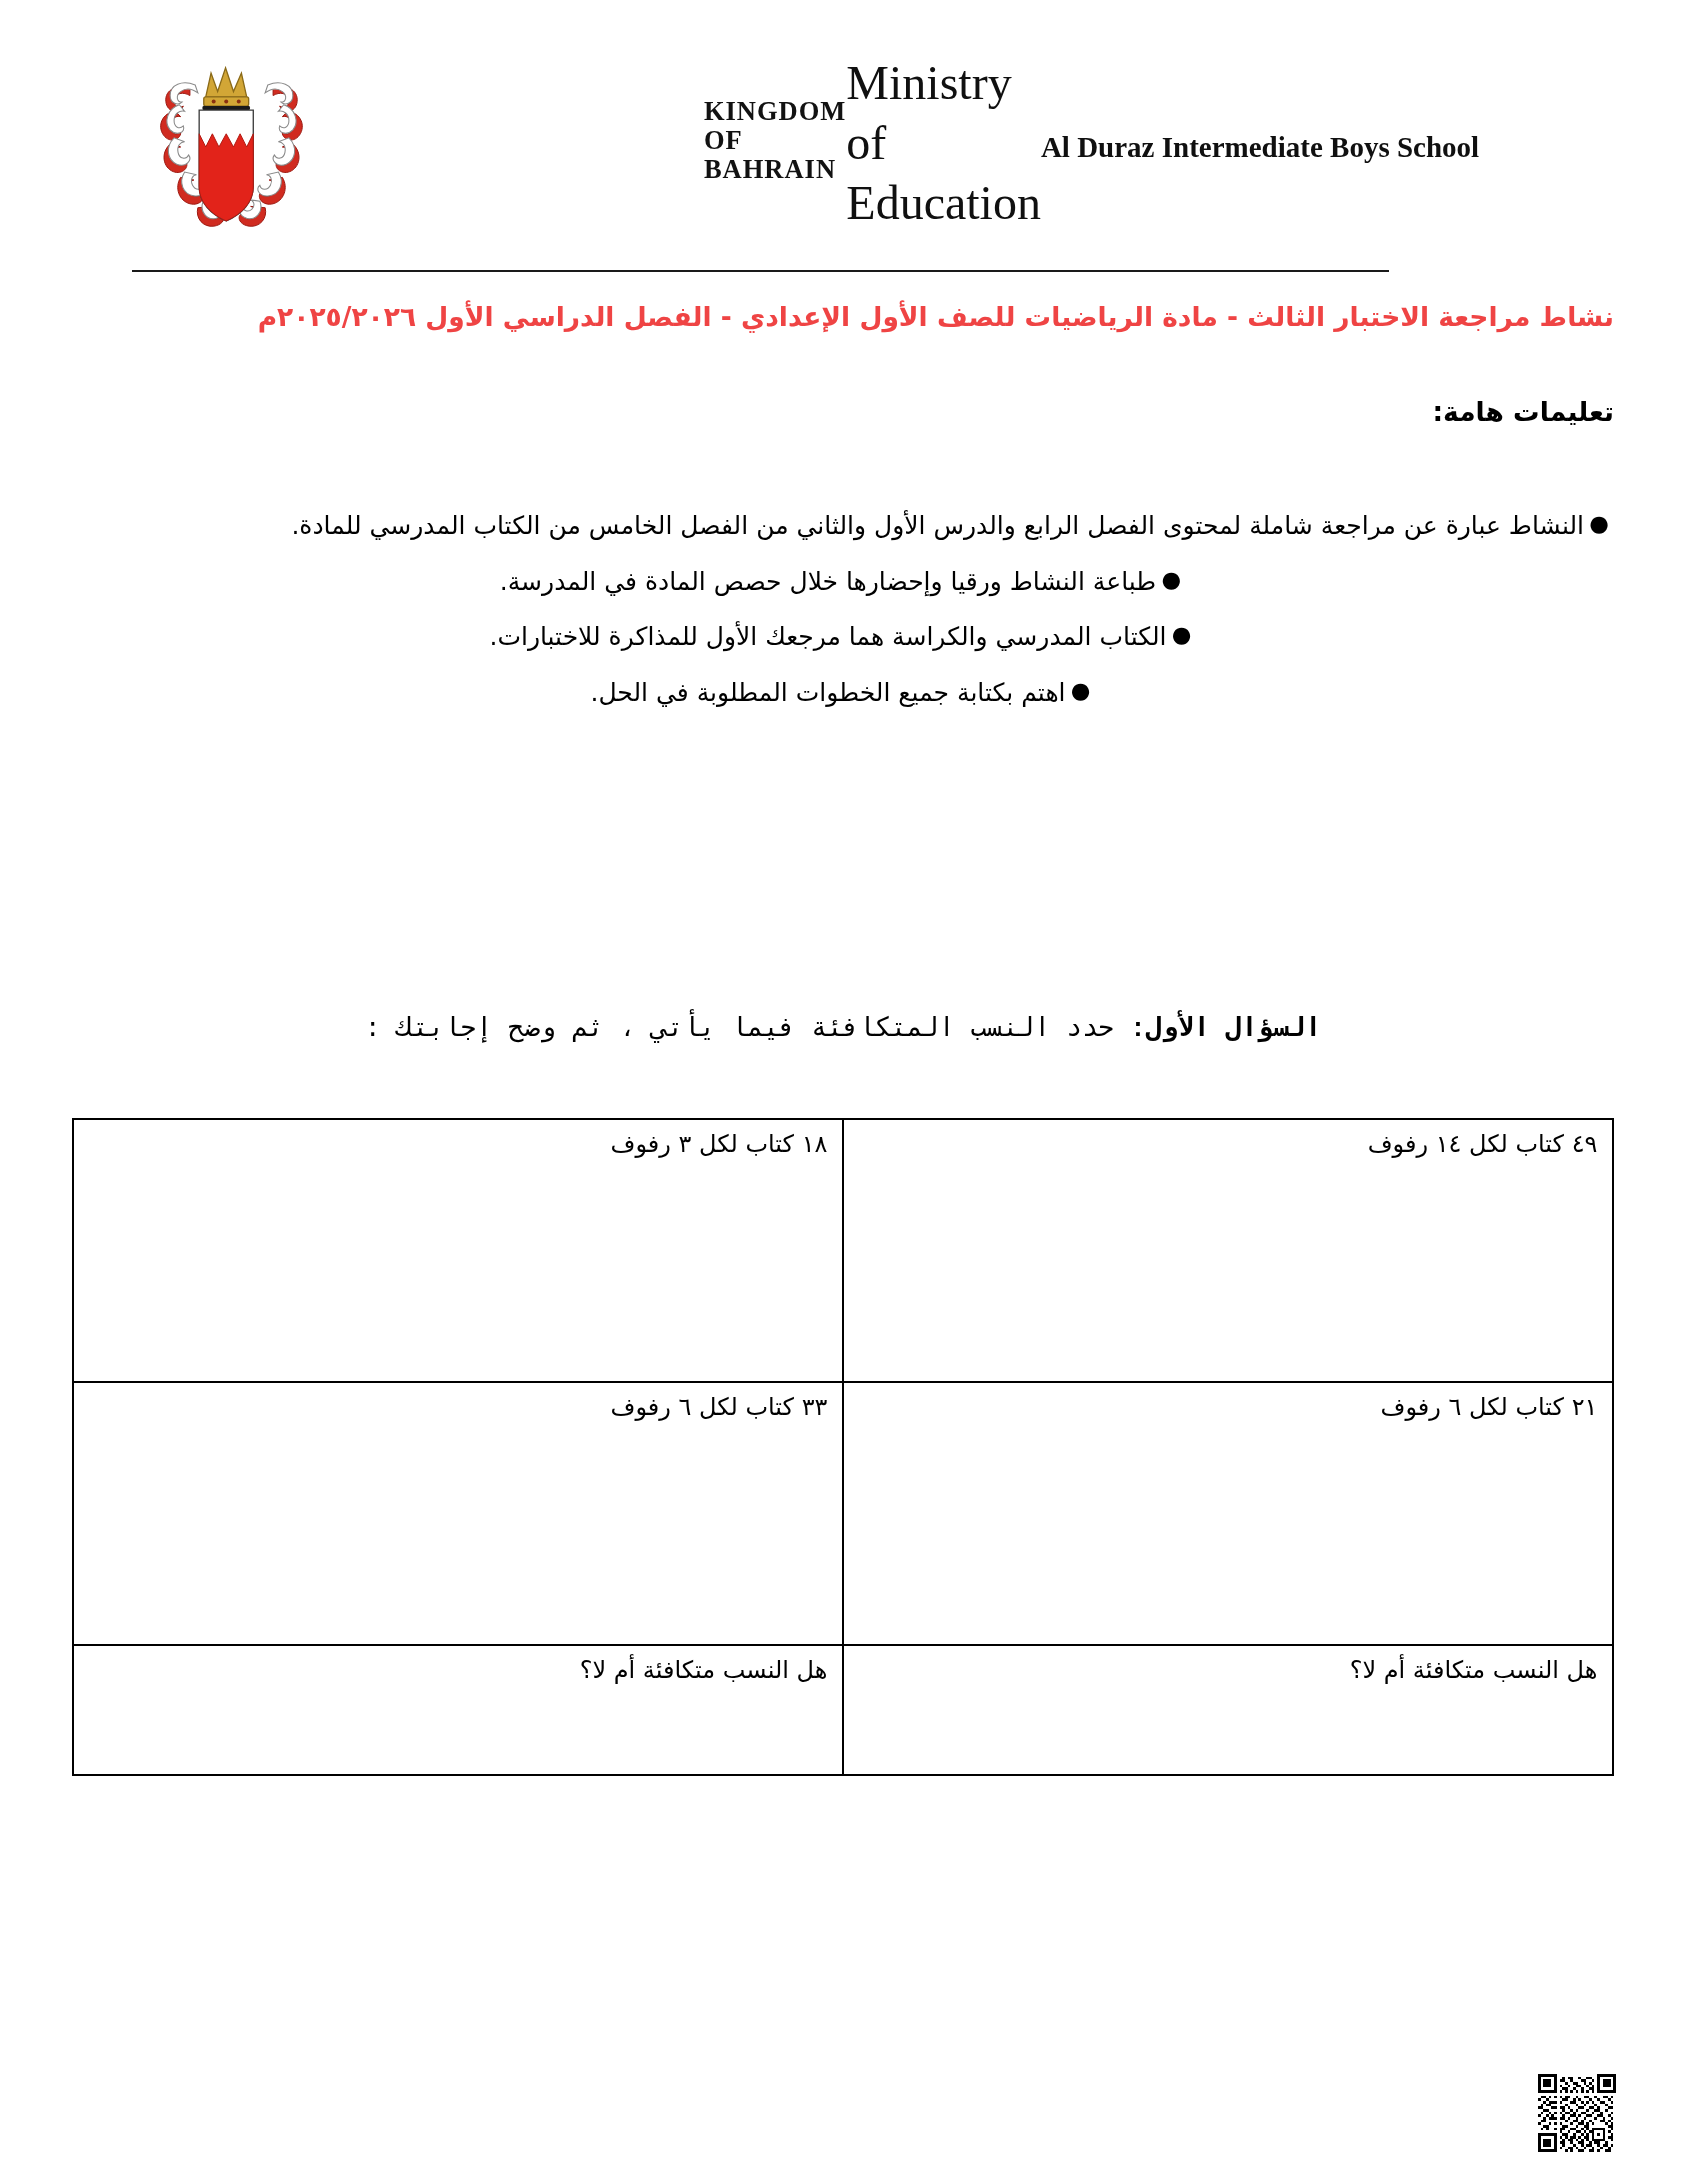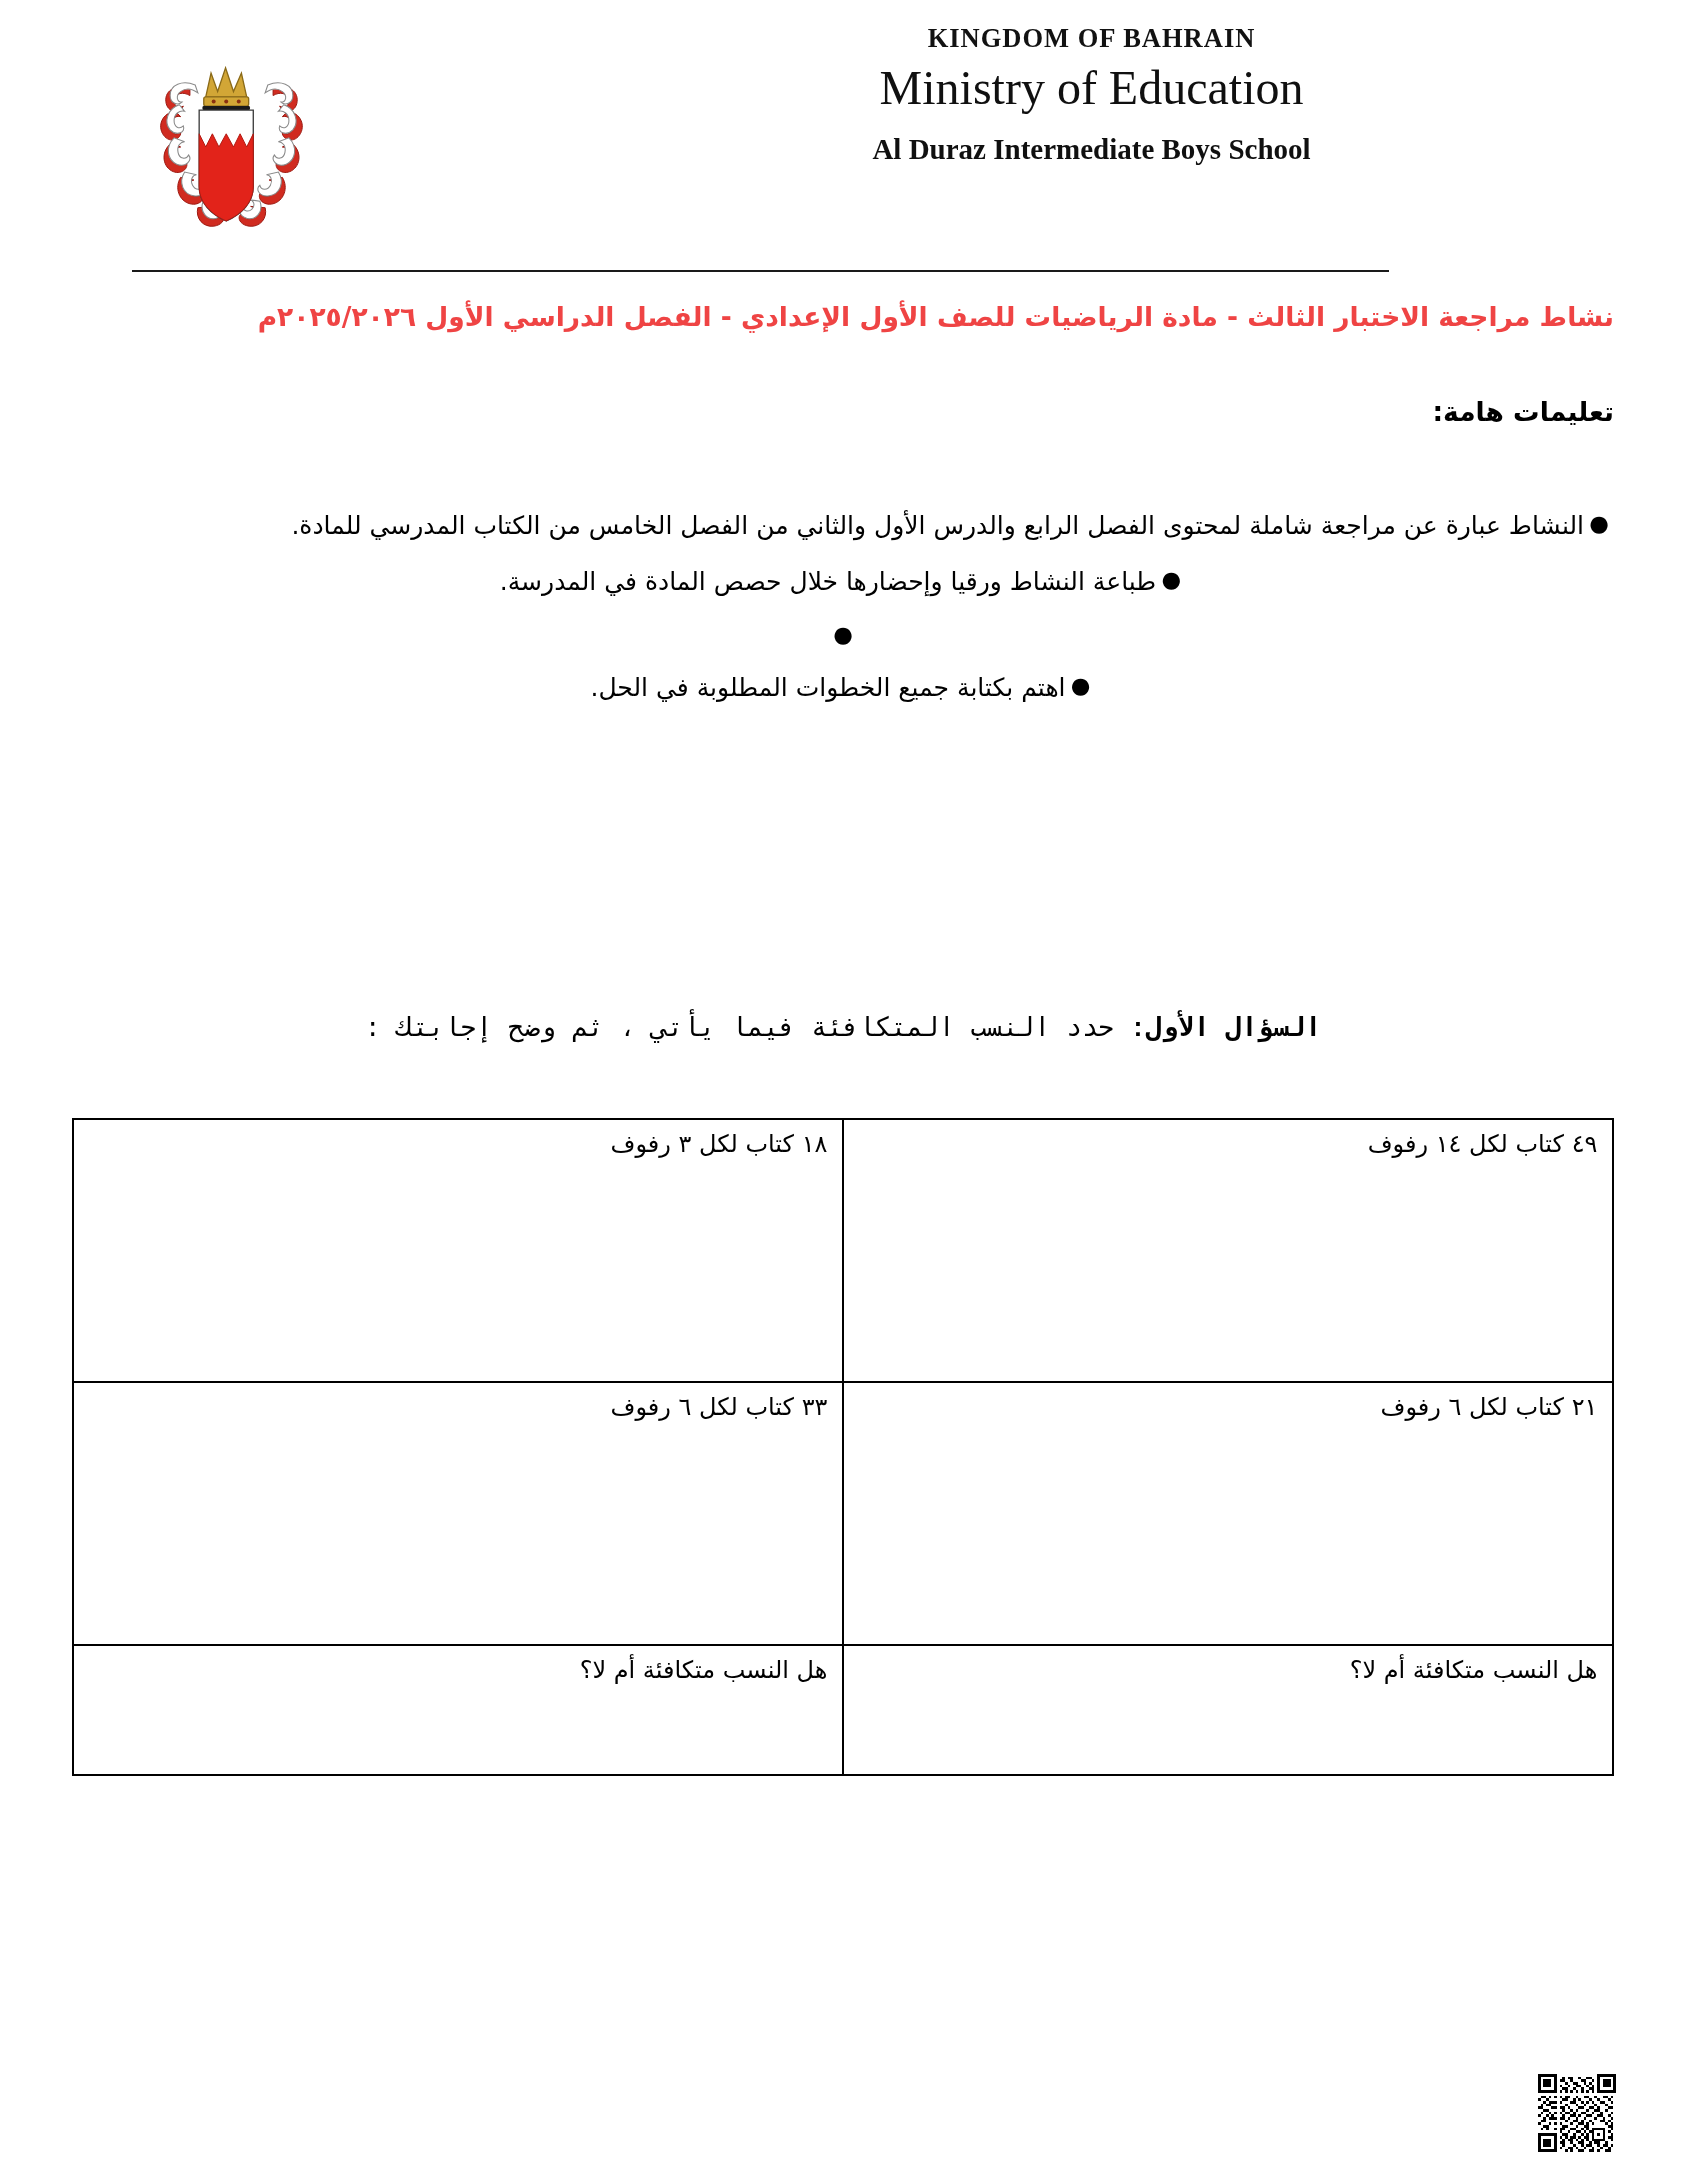--- a/index.html
+++ b/index.html
@@ -71,22 +71,23 @@
     width: 198px;
     display: flex;
     align-items: center;
     justify-content: center;
   }
   .lh-emblem svg { display: block; }
 
   .lh-english {
     width: 595px;
     display: flex;
-    flex-direction: column;
+    flex-direction: row;
     align-items: center;
+    justify-content: center;
     padding-bottom: 13px;
     direction: ltr;
   }
   .lh-en-country {
     font-family: "Liberation Serif", "DejaVu Serif", serif;
     font-size: 26.5px;
     font-weight: 700;
     letter-spacing: 1px;
     color: #121212;
     line-height: 1.1;
@@ -311,20 +312,21 @@
   <li class="instr-item">
     <span class="bullet">●</span>
     <span class="itext">النشاط عبارة عن مراجعة شاملة لمحتوى الفصل الرابع والدرس الأول والثاني من الفصل الخامس من الكتاب المدرسي للمادة.</span>
   </li>
   <li class="instr-item short">
     <span class="bullet">●</span>
     <span class="itext">طباعة النشاط ورقيا وإحضارها خلال حصص المادة في المدرسة.</span>
   </li>
   <li class="instr-item short">
     <span class="bullet">●</span>
+    <span class="itext">الكتاب المدرسي والكراسة هما مرجعك الأول للمذاكرة للاختبارات.</span>
   </li>
   <li class="instr-item short">
     <span class="bullet">●</span>
     <span class="itext">اهتم بكتابة جميع الخطوات المطلوبة في الحل.</span>
   </li>
 </ul>
 
 <div class="q1-line">
   <span class="qlabel">السؤال الأول:</span>
   <span>حدد النسب المتكافئة فيما يأتي ، ثم وضح إجابتك :</span>

